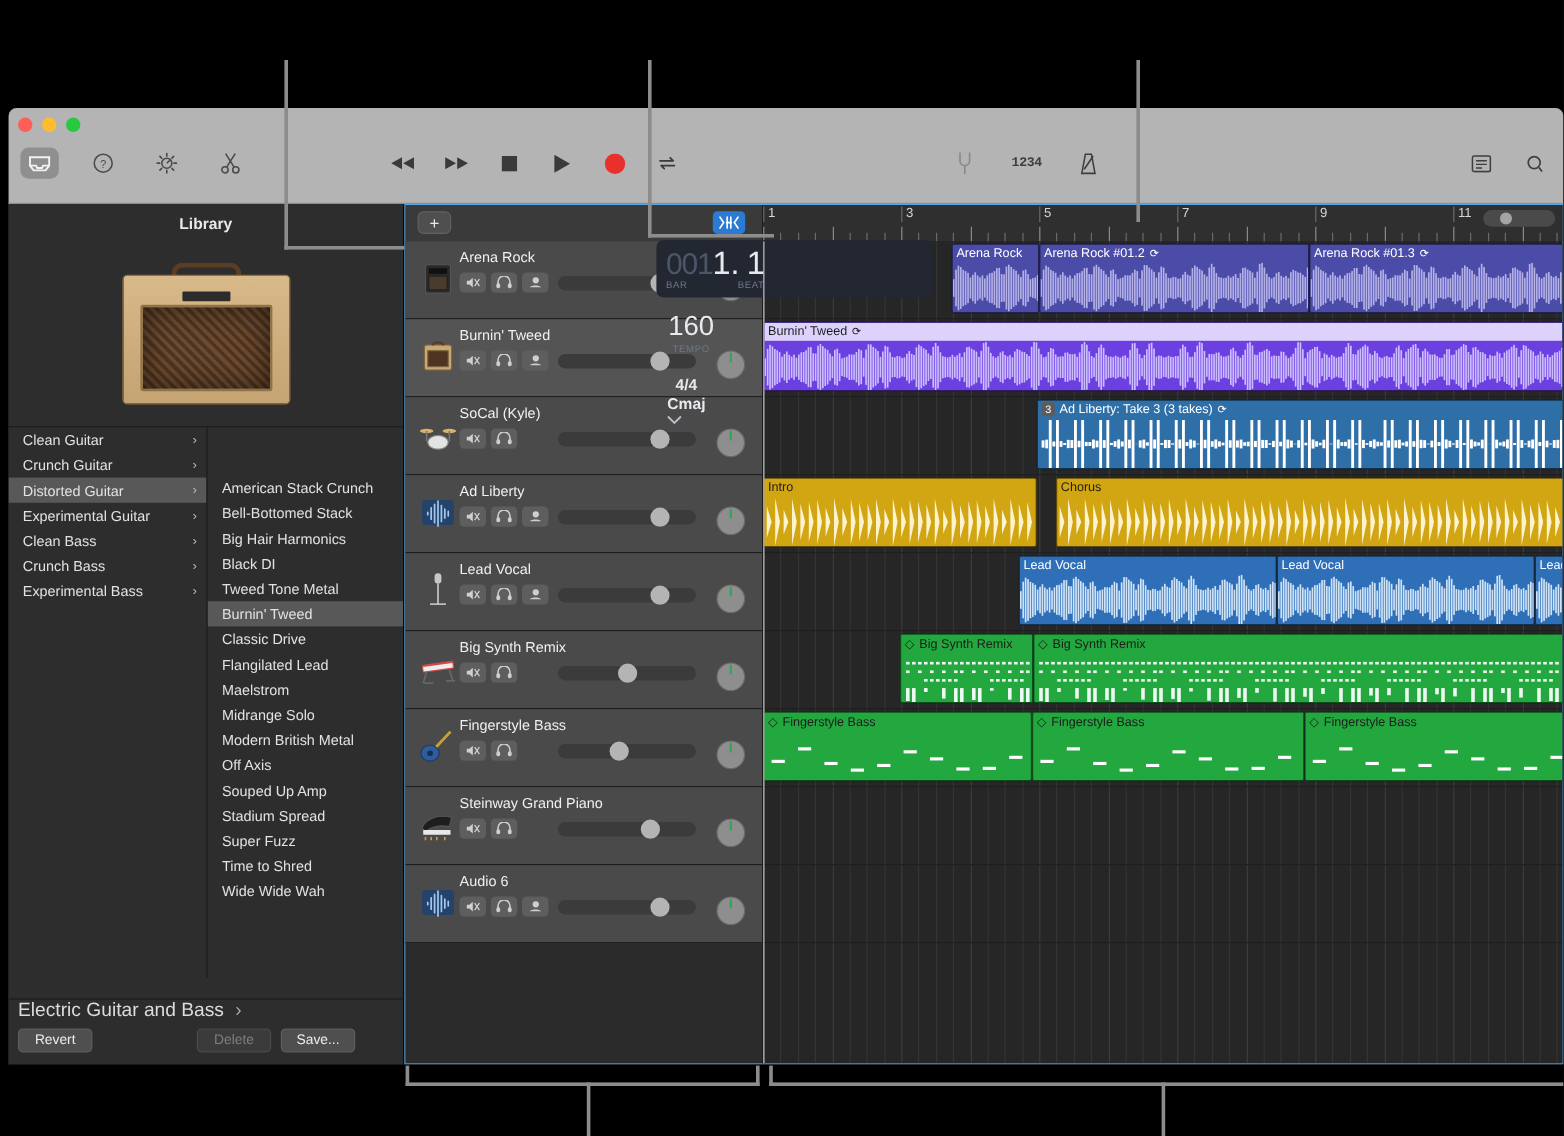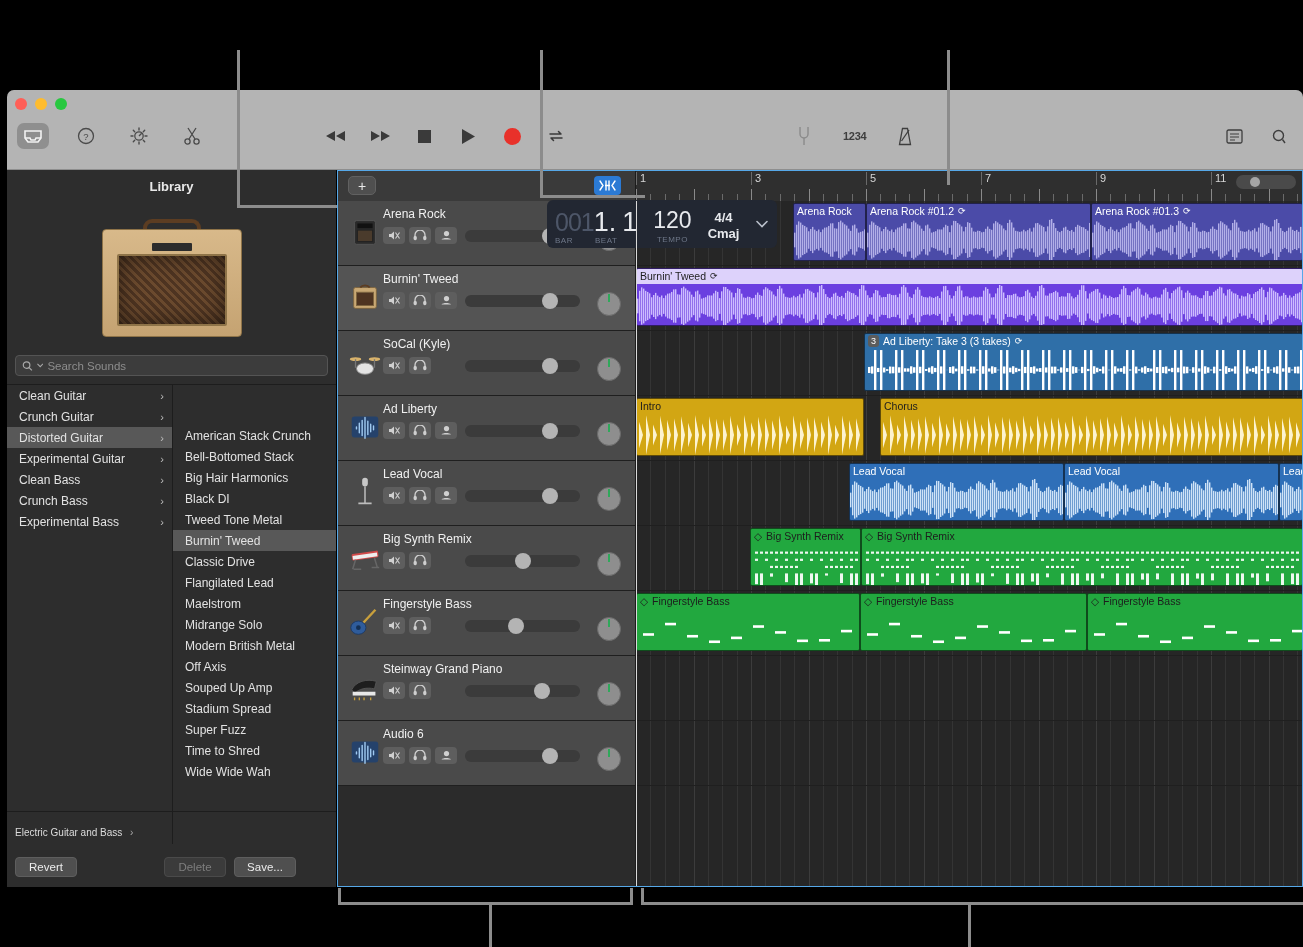--- a/index.html
+++ b/index.html
@@ -40,36 +40,36 @@
   .tb-left { position:absolute; left:10px; top:33px; display:flex; align-items:center; gap:21px; }
   .tb-btn { width:32px; height:26px; display:flex; align-items:center; justify-content:center;
             color:#4a4a4a; cursor:default; }
   .tb-btn.active { background:#8f8f8f; border-radius:7px; color:#f2f2f2; }
 
   .transport { position:absolute; left:318px; top:36px; display:flex; align-items:center; gap:22px; }
   .tp { width:22px; height:20px; display:flex; align-items:center; justify-content:center; color:#3a3a3a; }
 
   .lcd {
     position:absolute; left:540px; top:110px; width:230px; height:48px;
-    background:#222732; border-radius:6px; display:flex; align-items:stretch; z-index:5;
+    background:#222732; border-radius:6px; display:flex; align-items:stretch; z-index:5;flex-direction:column;
   }
   .lcd-seg { position:relative; padding:4px 8px 0; display:flex; flex-direction:column;
              justify-content:center; }
   .lcd-sep { width:1px; background:#39404f; margin:7px 0; }
   .lcd-pos { display:flex; align-items:baseline; }
   .lcd-dim { color:#4d5668; font-size:25px; font-weight:300; letter-spacing:-1px; }
   .lcd-big { color:#e8eaee; font-size:27px; font-weight:300; letter-spacing:0px; }
   .lcd-lbls { display:flex; justify-content:space-between; margin-top:-2px; }
   .lcd-lbl { color:#6e7788; font-size:8px; letter-spacing:.5px; }
   .lcd-tempo { color:#e8eaee; font-size:23px; font-weight:400; text-align:center; line-height:1; }
   .lcd-sig { color:#e8eaee; font-size:13px; font-weight:bold; text-align:center; line-height:1.25; }
   .lcd-chev { display:flex; align-items:center; padding:0 9px; color:#b9bfca; }
 
   .tb-mid { position:absolute; left:786px; top:36px; display:flex; align-items:center; gap:28px; }
-  .mini-num { font-size:11px; color:#3e3e3e; font-weight:bold; letter-spacing:-.3px;}
+  .mini-num { font-size:11px; color:#3e3e3e; font-weight:bold; letter-spacing:-.3px;font-family:Liberation Mono, monospace;}
 
   .tb-slider { position:absolute; left:987px; top:128px; width:150px; height:17px;
                background:#4a4a4a; border-radius:9px; }
   .tb-slider .knob { position:absolute; left:90px; top:2px; width:13px; height:13px;
                border-radius:50%; background:#e6e6e6; }
   .tb-right { position:absolute; right:14px; top:36px; display:flex; align-items:center; gap:22px; }
 
   
   .body { position:absolute; top:80px; left:0; right:0; bottom:0; display:flex; }
 
@@ -104,21 +104,21 @@
   .lib-col.left { width:166px; border-right:1px solid #1d1d1d; }
   .lib-col.right { flex:1;margin-top:40px; }
   .lib-item {
     height:21px; display:flex; align-items:center; justify-content:space-between;
     padding:0 8px 0 12px; font-size:12px; color:#e2e2e2; white-space:nowrap;
   }
   .lib-item.sel { background:#585858; }
   .lib-item .chev { color:#bdbdbd; font-size:11px; }
 
   .lib-foot { position:absolute; left:0; right:0; bottom:0; }
-  .lib-path { border-top:1px solid #1d1d1d; padding:15px 8px; font-size:10px; color:#dcdcdc; }
+  .lib-path { border-top:1px solid #1d1d1d; padding:1px 8px; font-size:16px; color:#dcdcdc; }
   .lib-btns { display:flex; align-items:center; padding:4px 8px 10px; }
   .btn {
     height:20px; min-width:62px; border-radius:4px; background:#4f4f4f;
     border:1px solid #5e5e5e; color:#ececec; font-size:11.5px;
     display:flex; align-items:center; justify-content:center; padding:0 12px;
   }
   .btn.disabled { color:#7e7e7e; background:#3b3b3b; border-color:#4a4a4a; }
   .btn.right-pair { margin-left:auto; }
 
   
@@ -290,21 +290,21 @@
           <span class="lcd-big">1.</span>
           <span class="lcd-big" style="margin-left:6px;">1</span>
         </div>
         <div class="lcd-lbls">
           <span class="lcd-lbl">BAR</span>
           <span class="lcd-lbl" style="margin-right:20px;">BEAT</span>
         </div>
       </div>
       <div class="lcd-sep"></div>
       <div class="lcd-seg" style="width:58px;">
-        <div class="lcd-tempo">120</div>
+        <div class="lcd-tempo">160</div>
         <div class="lcd-lbl" style="text-align:center;margin-top:3px;">TEMPO</div>
       </div>
       <div class="lcd-sep"></div>
       <div class="lcd-seg" style="width:50px;">
         <div class="lcd-sig">4/4</div>
         <div class="lcd-sig">Cmaj</div>
       </div>
       <div class="lcd-chev">
         <svg width="12" height="8" viewBox="0 0 12 8">
             <path d="M1 1.5L6 6.5 11 1.5" fill="none" stroke="currentColor" stroke-width="1.6" stroke-linecap="round"></path>
@@ -340,32 +340,20 @@
       <div class="amp-wrap">
         <div class="amp">
           <div class="amp-handle"></div>
           <div class="amp-body">
             <div class="amp-badge"></div>
             <div class="amp-grill"></div>
           </div>
         </div>
       </div>
 
-      <div class="search-row">
-        <div class="search">
-          <svg width="12" height="12" viewBox="0 0 12 12">
-              <circle cx="5" cy="5" r="3.6" fill="none" stroke="#a9a9a9" stroke-width="1.3"></circle>
-              <path d="M7.8 7.8l3 3" stroke="#a9a9a9" stroke-width="1.3"></path>
-            </svg>
-          <svg width="7" height="5" viewBox="0 0 7 5">
-              <path d="M0.5 0.8L3.5 3.8 6.5 0.8" fill="none" stroke="#a9a9a9" stroke-width="1.1"></path>
-            </svg>
-          <input type="text" placeholder="Search Sounds" style="">
-        </div>
-      </div>
 
       <div class="lib-cols">
         <div class="lib-col left" id="lib-categories">
             <div class="lib-item">
               <span>Clean Guitar</span>
               <span class="chev">›</span>
             </div>
             <div class="lib-item">
               <span>Crunch Guitar</span>
               <span class="chev">›</span>

